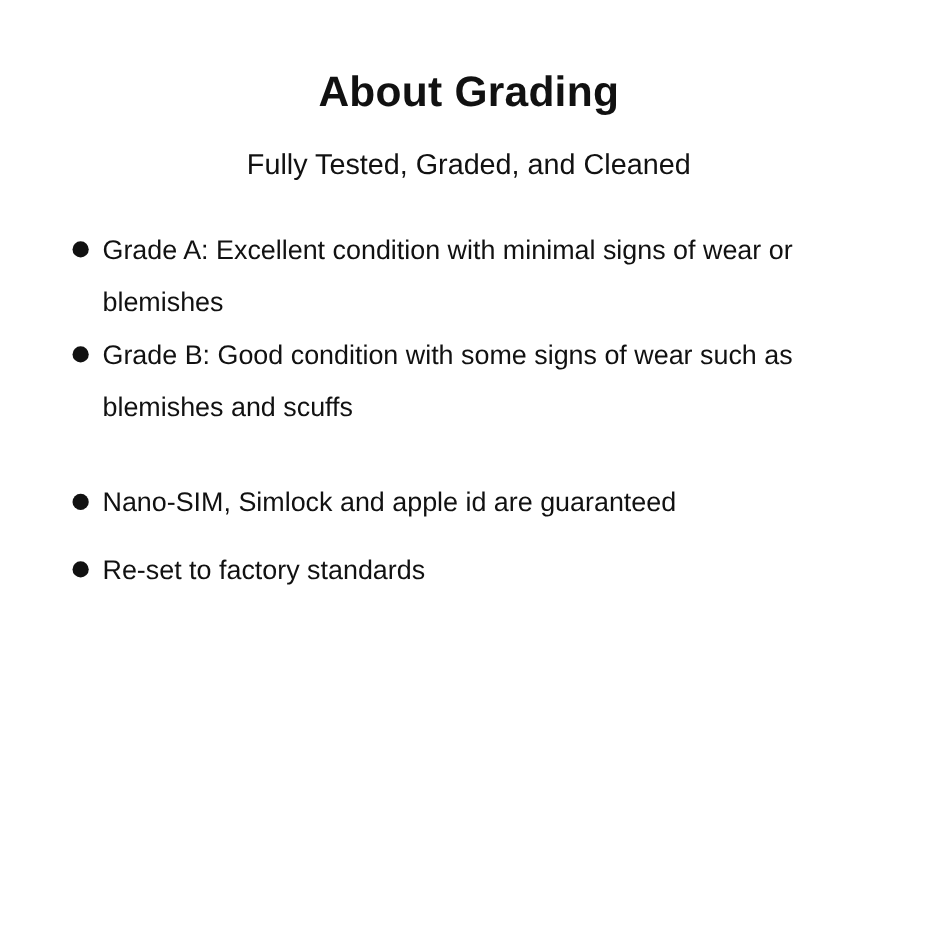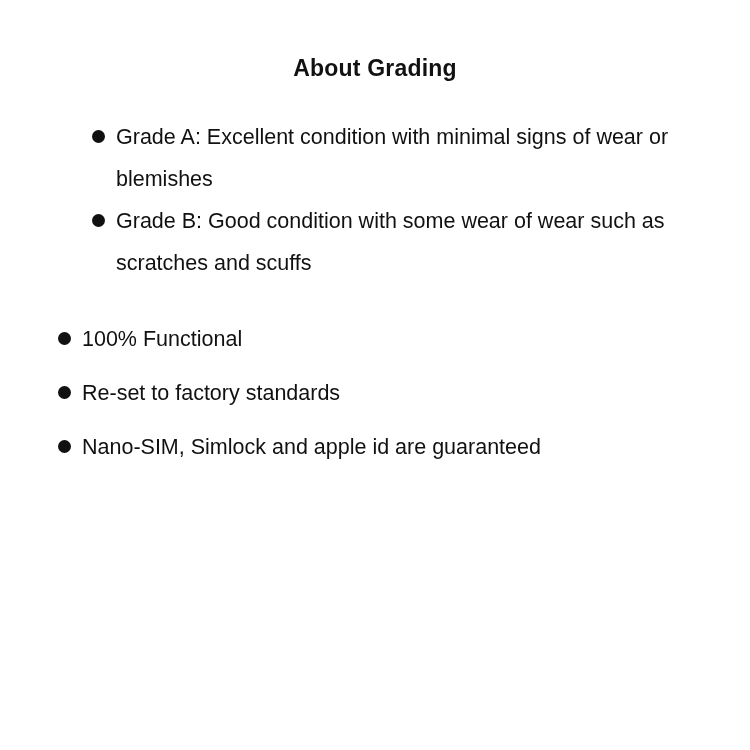--- a/index.html
+++ b/index.html
@@ -17,41 +17,41 @@
   .page {
     width: 750px;
     height: 750px;
     box-sizing: border-box;
     padding: 0;
     position: relative;
   }
   .section-title {
     text-align: center;
     font-weight: bold;
-    font-size: 23px;
+    font-size: 34px;
     letter-spacing: 0.2px;
     color: #111111;
   }
   #about-grading-title {
     margin-top: 55px;
   }
   .subtitle {
     text-align: center;
     font-size: 23px;
     color: #111111;
     margin-top: 24px;
   }
   .list {
     margin: 0;
     padding: 0;
     list-style: none;
   }
   #grading-list {
     margin-top: 34px;
-    padding-left: 92px;
+    padding-left: 58px;
     padding-right: 60px;
   }
   #function-list {
     margin-top: 34px;
     padding-left: 58px;
     padding-right: 60px;
   }
   .list-item {
     display: flex;
     align-items: flex-start;
@@ -81,41 +81,38 @@
     margin-top: 30px;
   }
 </style>
 </head>
 <body>
 
 <div class="page">
 
   <h1 class="section-title" id="about-grading-title">About Grading</h1>
 
+  <div class="subtitle">Fully Tested, Graded, and Cleaned</div>
 
   <ul class="list" id="grading-list">
     <li class="list-item">
       <span class="bullet"></span>
       <span class="item-text">Grade A: Excellent condition with minimal signs of wear or blemishes</span>
     </li>
     <li class="list-item">
       <span class="bullet"></span>
-      <span class="item-text">Grade B: Good condition with some wear of wear such as scratches and scuffs</span>
+      <span class="item-text">Grade B: Good condition with some signs of wear such as blemishes and scuffs</span>
     </li>
   </ul>
 
 
   <ul class="list" id="function-list">
     <li class="list-item">
       <span class="bullet"></span>
-      <span class="item-text">100% Functional</span>
+      <span class="item-text">Nano-SIM, Simlock and apple id are guaranteed</span>
     </li>
     <li class="list-item">
       <span class="bullet"></span>
       <span class="item-text">Re-set to factory standards</span>
-    </li>
-    <li class="list-item">
-      <span class="bullet"></span>
-      <span class="item-text">Nano-SIM, Simlock and apple id are guaranteed</span>
     </li>
   </ul>
 
 </div>
 
 </body></html>

